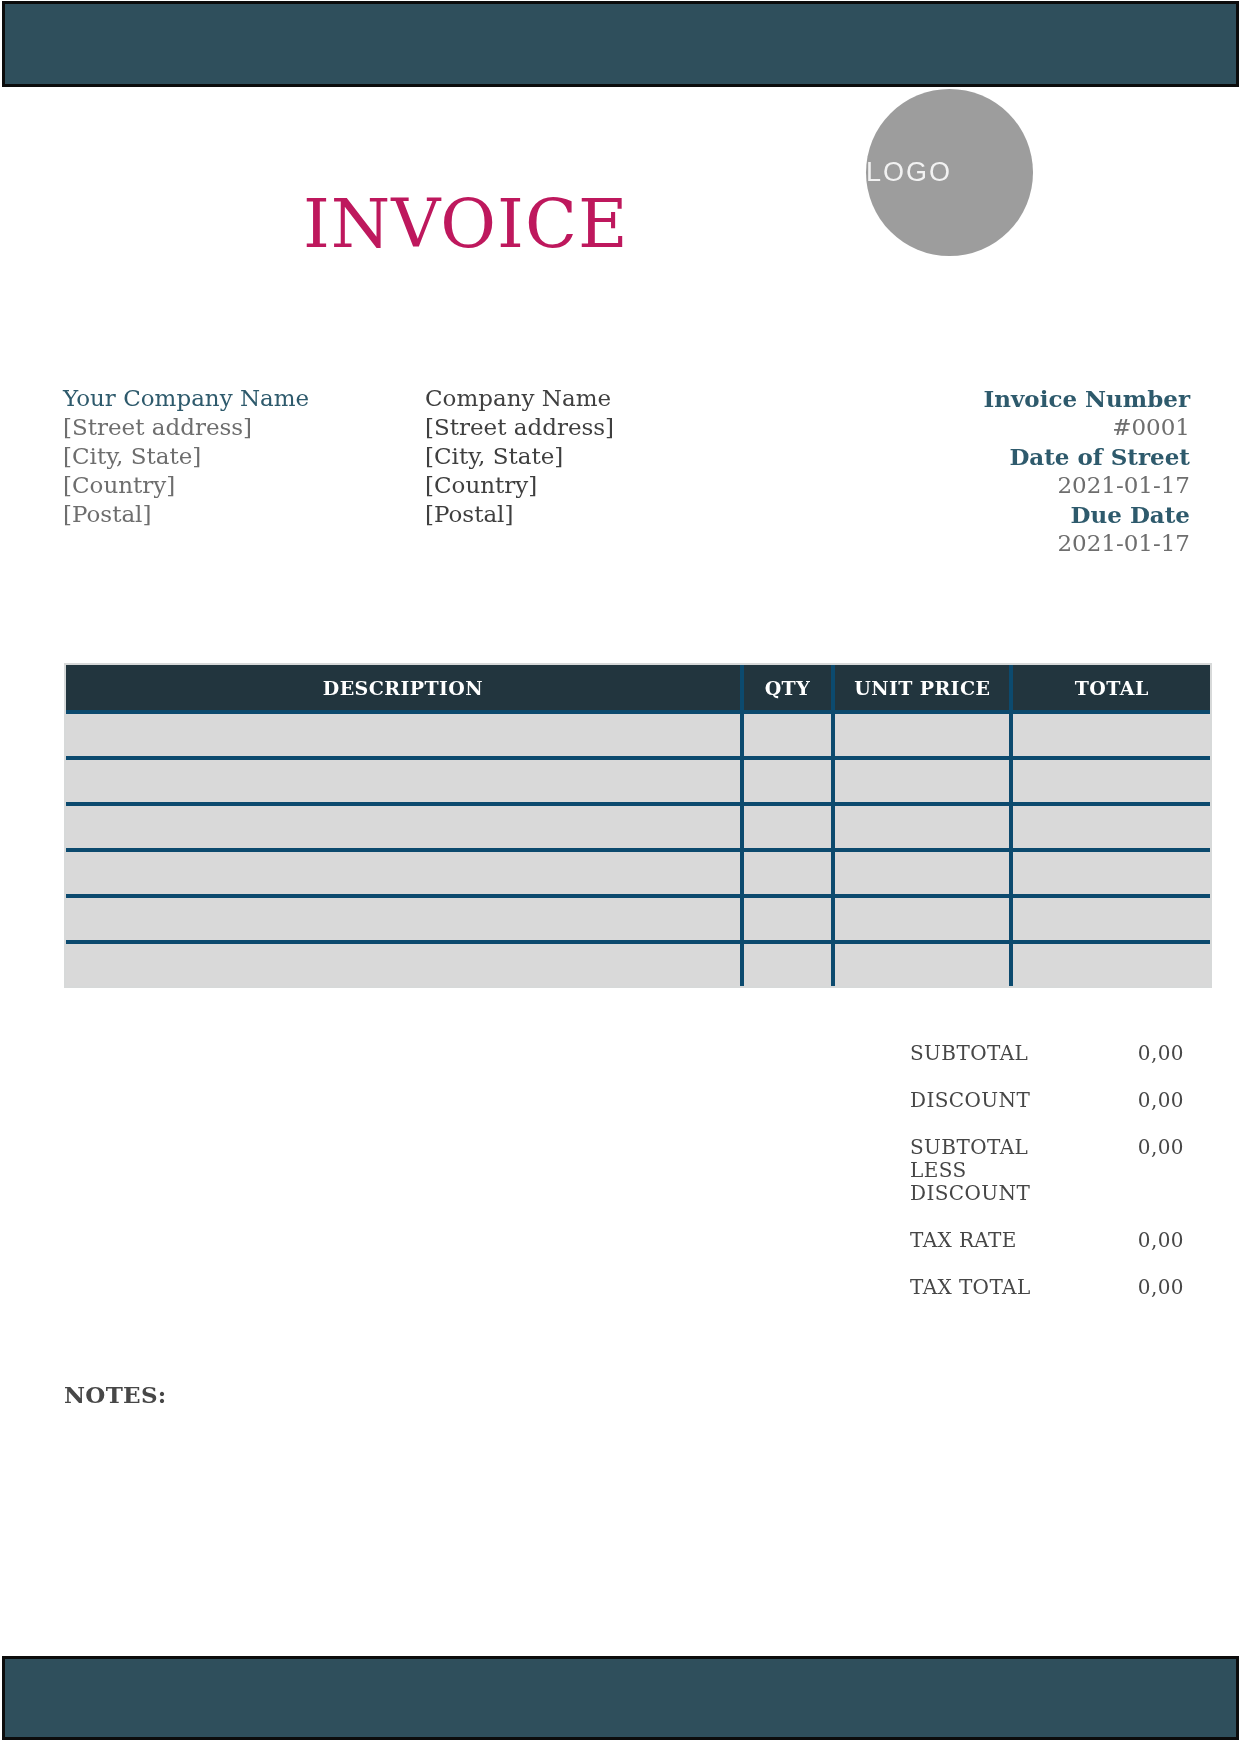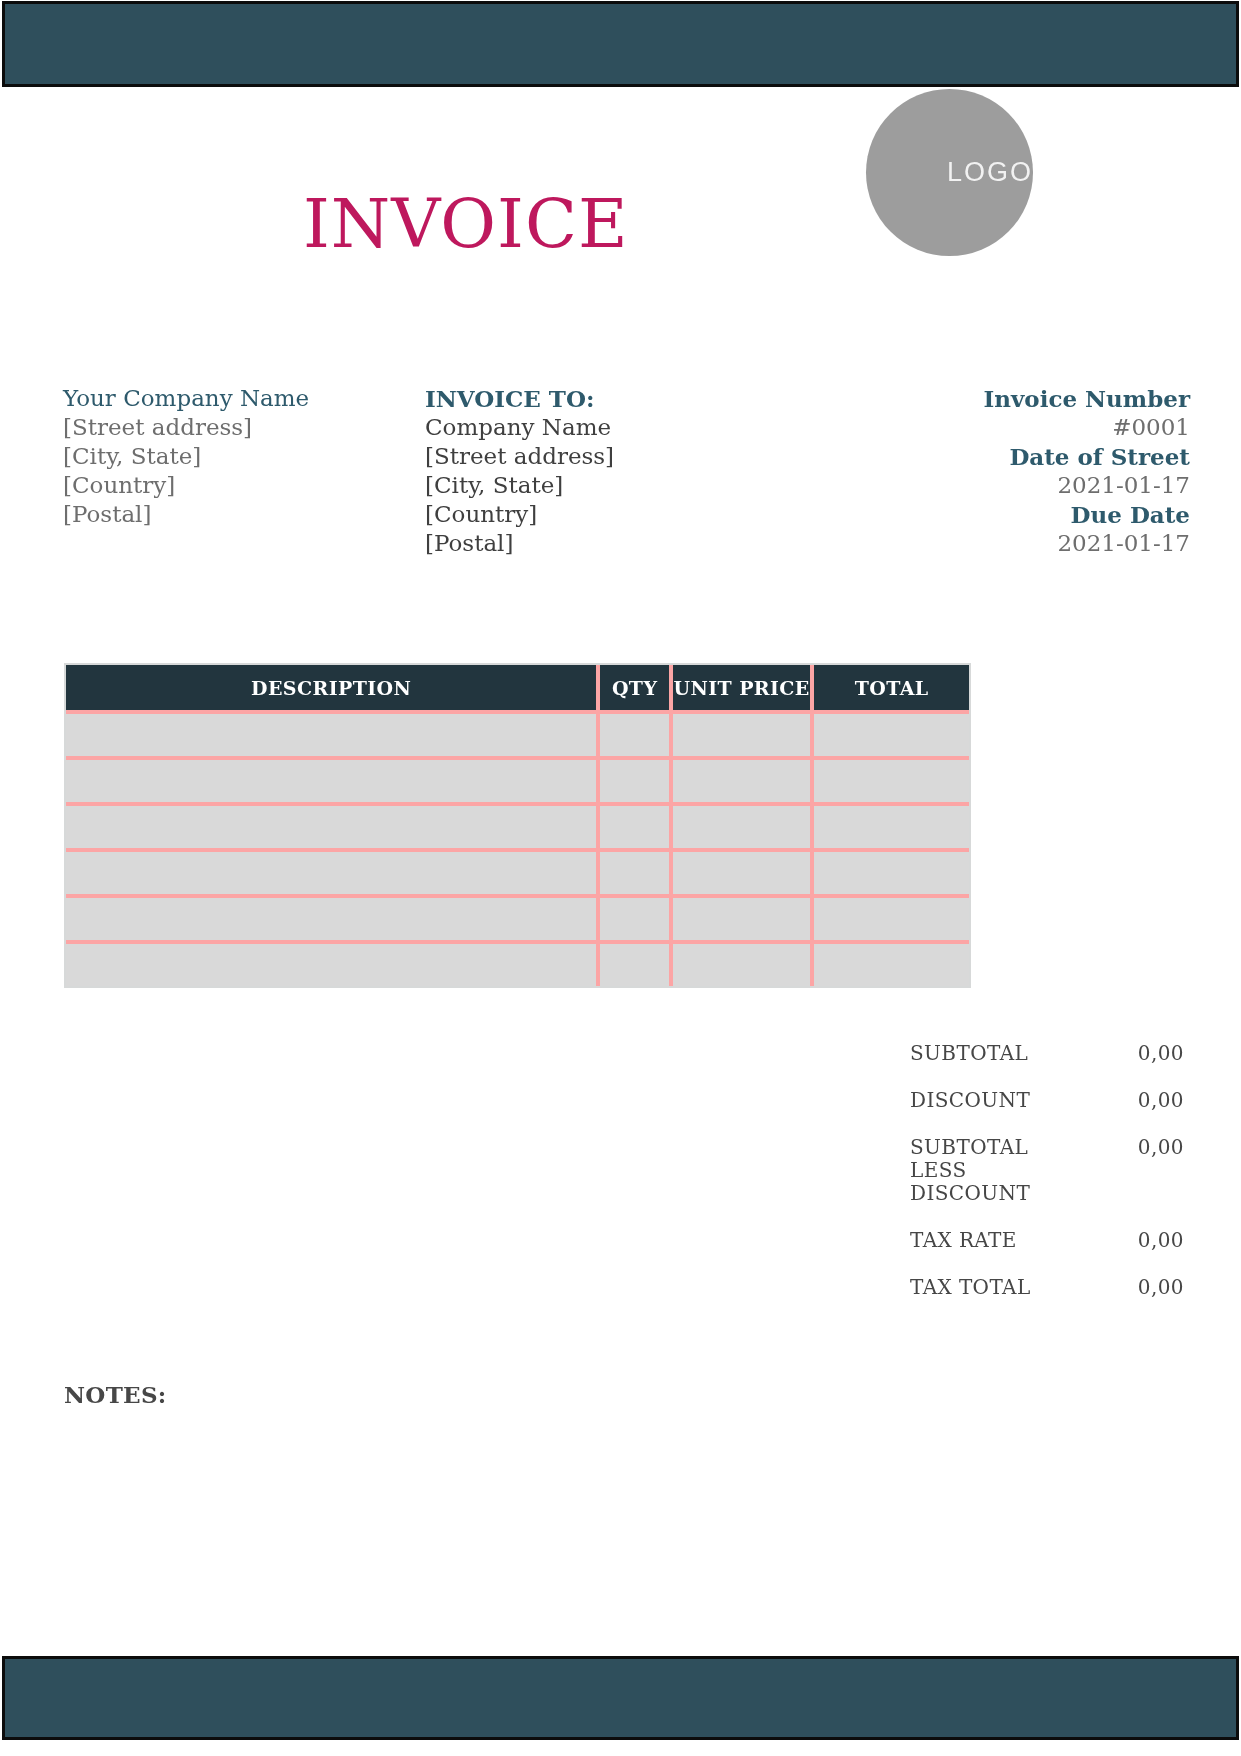--- a/index.html
+++ b/index.html
@@ -8,35 +8,35 @@
   
   .bar{position:absolute;left:2px;right:2px;height:86px;background:#2F4F5C;
        border:3px solid #0c0c0c;box-sizing:border-box;}
   .bar.top{top:1px;}
   .bar.bottom{top:1656px;height:84px;}
   
   .invoice-title{position:absolute;left:303px;top:182px;font-size:68px;line-height:84px;
        color:#be185d;letter-spacing:1px;font-weight:400;}
   
   .logo-circle{position:absolute;left:866px;top:89px;width:167px;height:167px;border-radius:50%;
-       background:#9d9d9d;display:flex;align-items:center;justify-content:flex-end;}
+       background:#9d9d9d;display:flex;align-items:center;justify-content:flex-start;}
   .logo-circle span{font-family:"Liberation Sans",sans-serif;font-size:27px;color:#f2f2f2;
        letter-spacing:2px;}
   
   .col{position:absolute;top:384px;font-size:23px;line-height:29px;}
   .col-company{left:63px;width:330px;}
   .col-billto{left:425px;width:330px;}
   .col-meta{left:890px;width:300px;text-align:right;}
   .teal{color:#2E5A6C;}
   .teal-bold{color:#2E5A6C;font-weight:700;}
   .gray-line{color:#6e6e6e;}
   .dark-line{color:#3f3f3f;}
   
-  .items-table{position:absolute;left:64px;top:663px;width:907px;box-sizing:border-box;
-       border:2px solid #d7d9d9;background:#fca5a5;display:grid;
+  .items-table{position:absolute;left:64px;top:663px;width:1148px;box-sizing:border-box;
+       border:2px solid #d7d9d9;background:#0c4a6e;display:grid;
        grid-template-columns:672fr 87fr 174fr 196fr;gap:4px;}
   .th{background:#22353E;color:#ffffff;font-weight:700;font-size:19px;letter-spacing:.4px;
        height:45px;display:flex;align-items:center;justify-content:center;}
   .td{background:#D9D9D9;height:42px;}
   
   .totals{position:absolute;left:910px;top:1042px;width:274px;font-size:20px;color:#464646;}
   .trow{display:flex;justify-content:space-between;align-items:flex-start;margin-bottom:24px;
        line-height:23px;letter-spacing:.4px;}
   .trow .tlabel{max-width:125px;}
   .trow.balance .tlabel{font-weight:700;color:#333;}
@@ -70,21 +70,20 @@
 
   <div class="col col-company">
     <div class="teal">Your Company Name</div>
     <div class="gray-line">[Street address]</div>
     <div class="gray-line">[City, State]</div>
     <div class="gray-line">[Country]</div>
     <div class="gray-line">[Postal]</div>
   </div>
 
   <div class="col col-billto">
-    <div class="teal-bold">INVOICE TO:</div>
     <div class="dark-line">Company Name</div>
     <div class="dark-line">[Street address]</div>
     <div class="dark-line">[City, State]</div>
     <div class="dark-line">[Country]</div>
     <div class="dark-line">[Postal]</div>
   </div>
 
   <div class="col col-meta">
     <div class="teal-bold">Invoice Number</div>
     <div class="gray-line">#0001</div>

